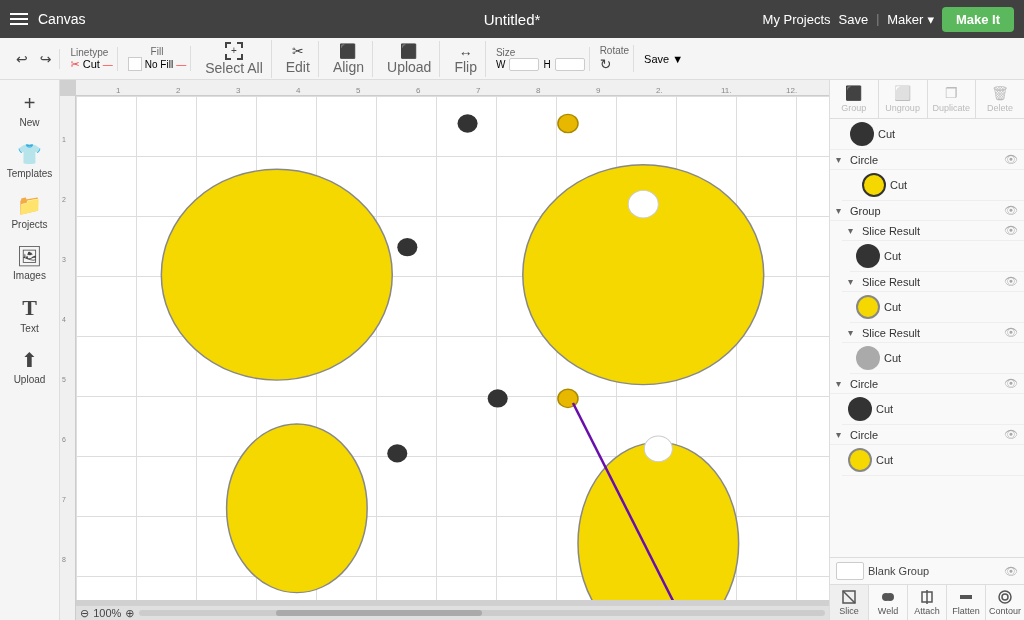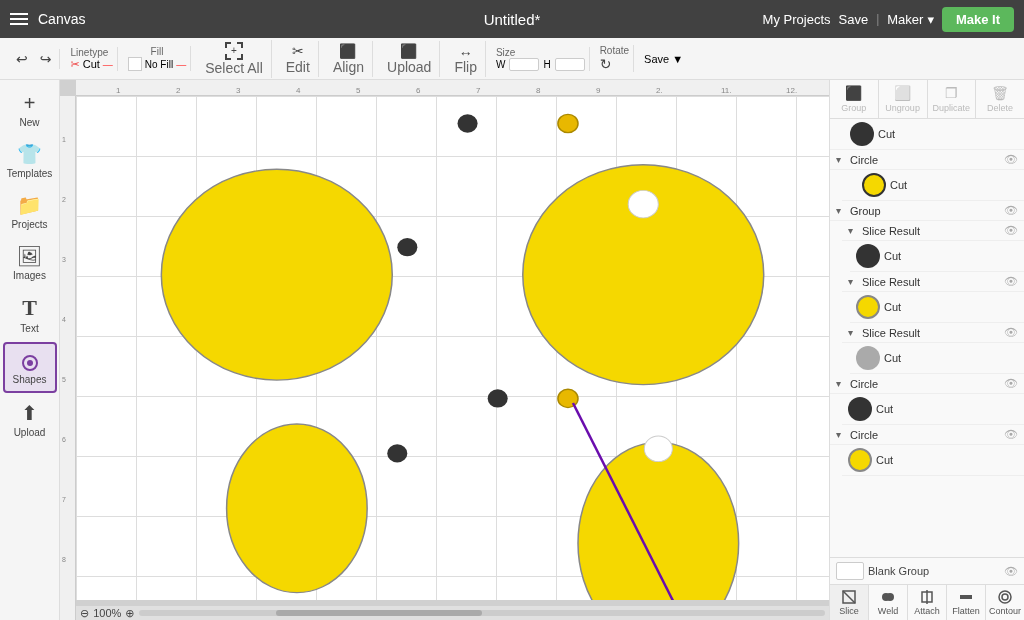--- a/index.html
+++ b/index.html
@@ -238,27 +238,20 @@
       <span class="sidebar-item-icon">📁</span>
       <span class="sidebar-item-label">Projects</span>
     </div>
     <div class="sidebar-item">
       <span class="sidebar-item-icon">🖼</span>
       <span class="sidebar-item-label">Images</span>
     </div>
     <div class="sidebar-item">
       <span class="sidebar-item-icon" style="font-size:22px;font-weight:bold;font-family:Georgia,serif;">T</span>
       <span class="sidebar-item-label">Text</span>
-    </div>
-    <div class="sidebar-item active">
-      <svg width="22" height="22" viewBox="0 0 22 22">
-        <circle cx="11" cy="13" r="7" fill="none" stroke="#7b3fa0" stroke-width="2"></circle>
-        <circle cx="11" cy="13" r="3" fill="#7b3fa0"></circle>
-      </svg>
-      <span class="sidebar-item-label">Shapes</span>
     </div>
     <div class="sidebar-item">
       <span class="sidebar-item-icon">⬆</span>
       <span class="sidebar-item-label">Upload</span>
     </div>
   </div>
 
   <div class="canvas-area">
 
     <div class="canvas-ruler-top">

